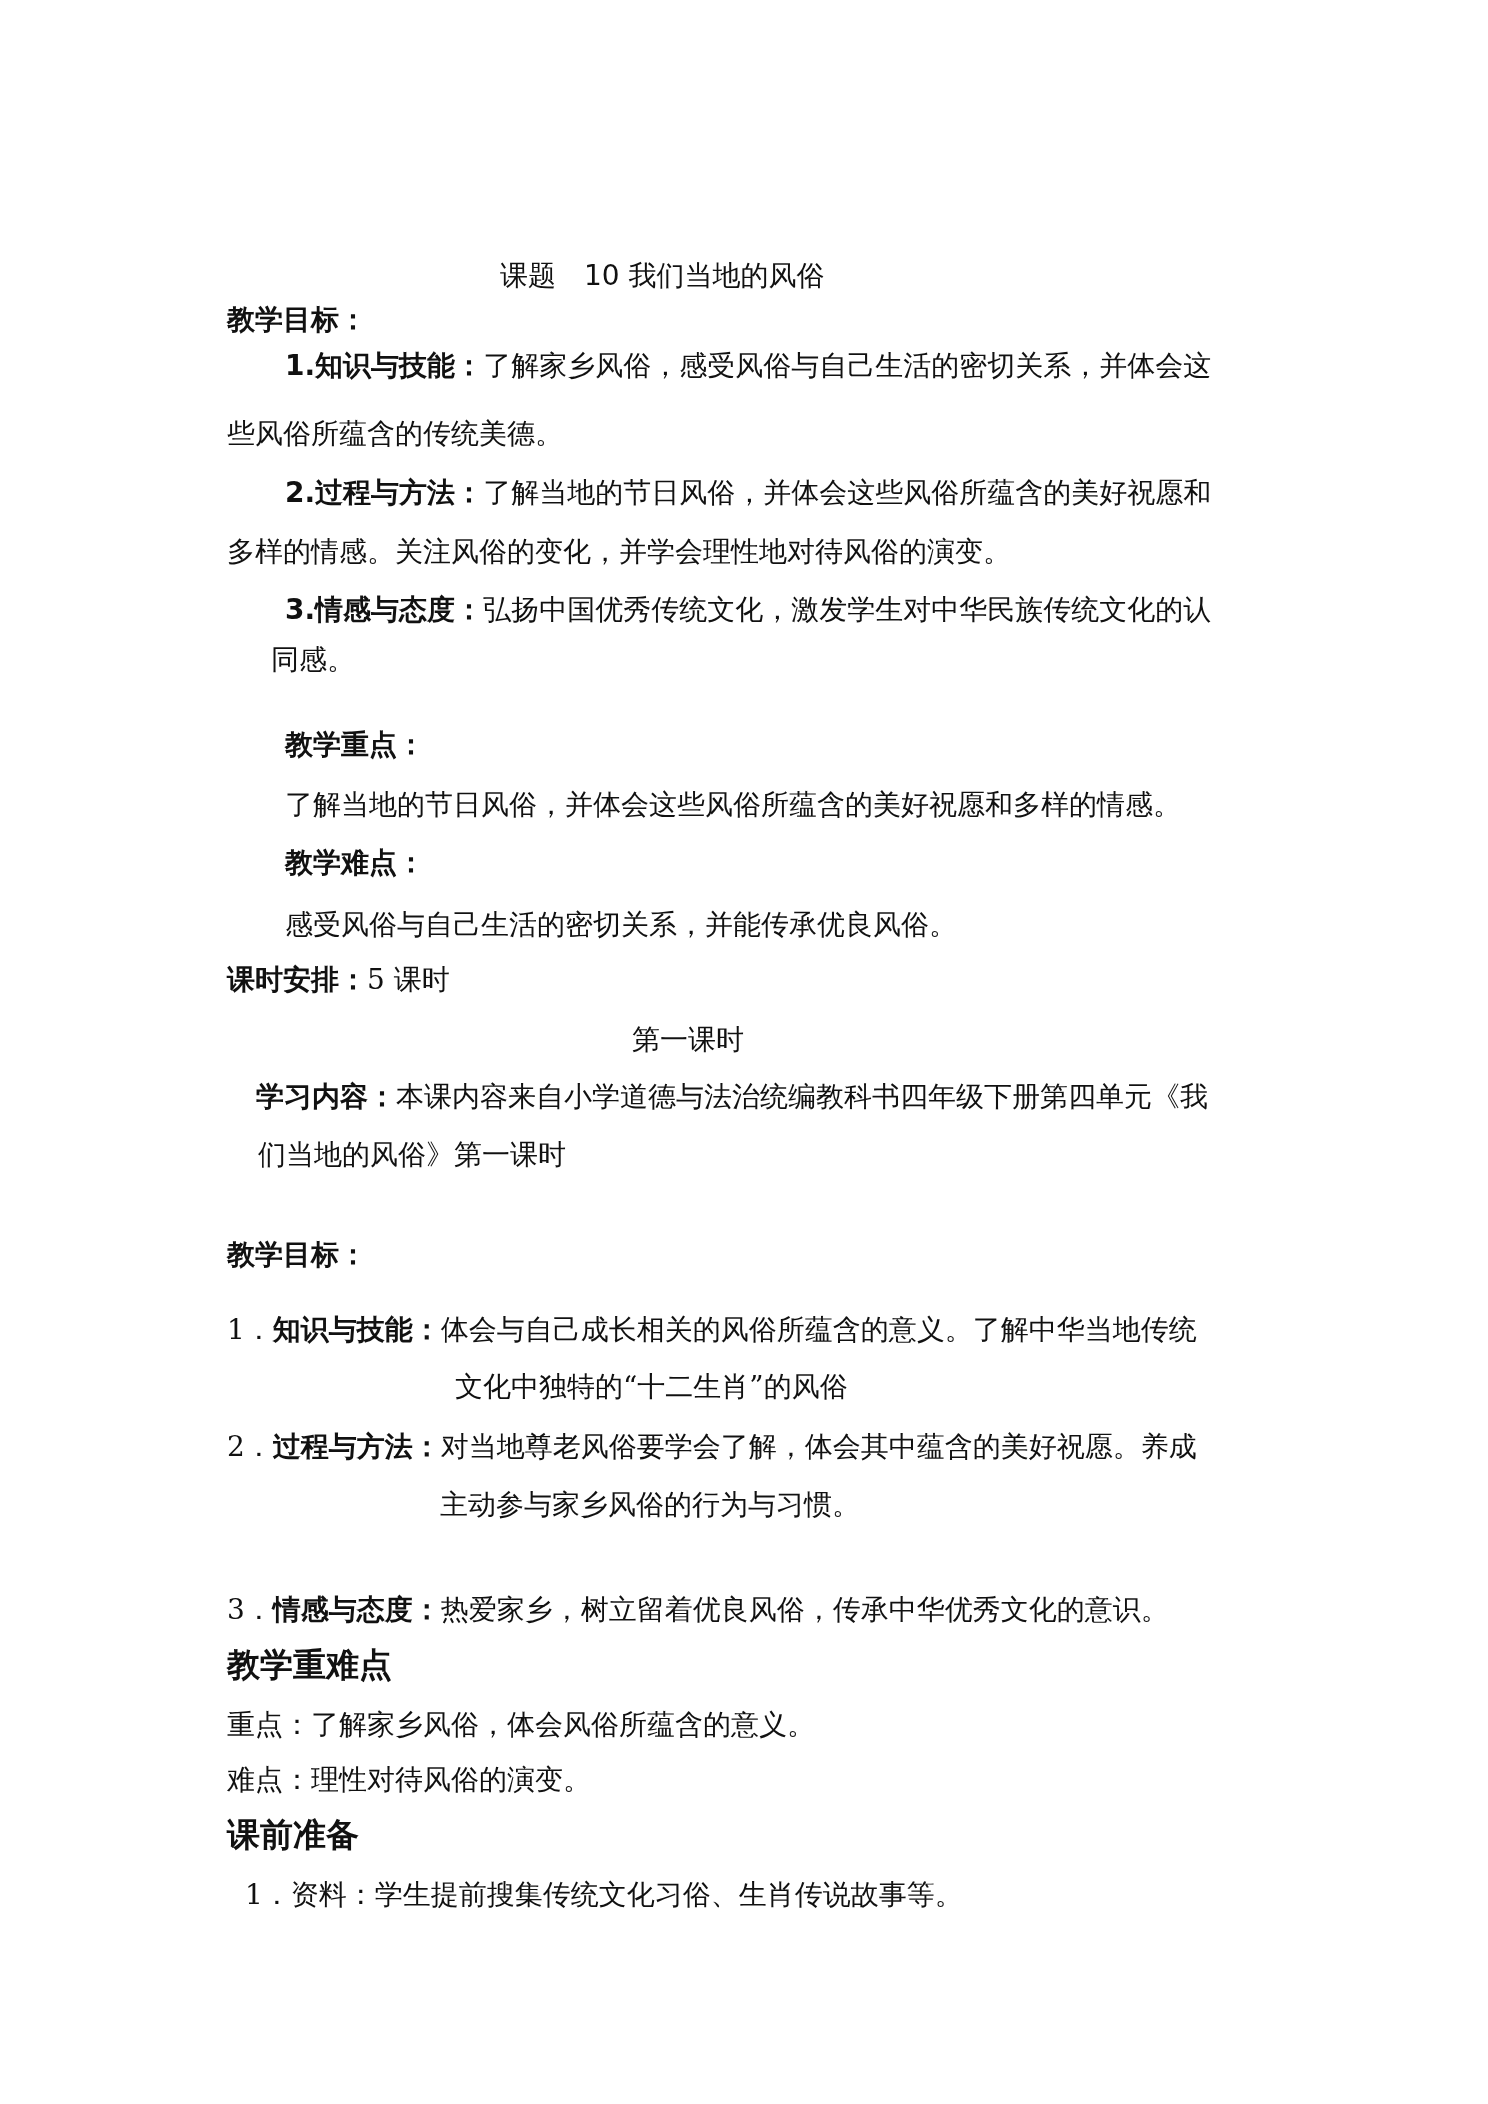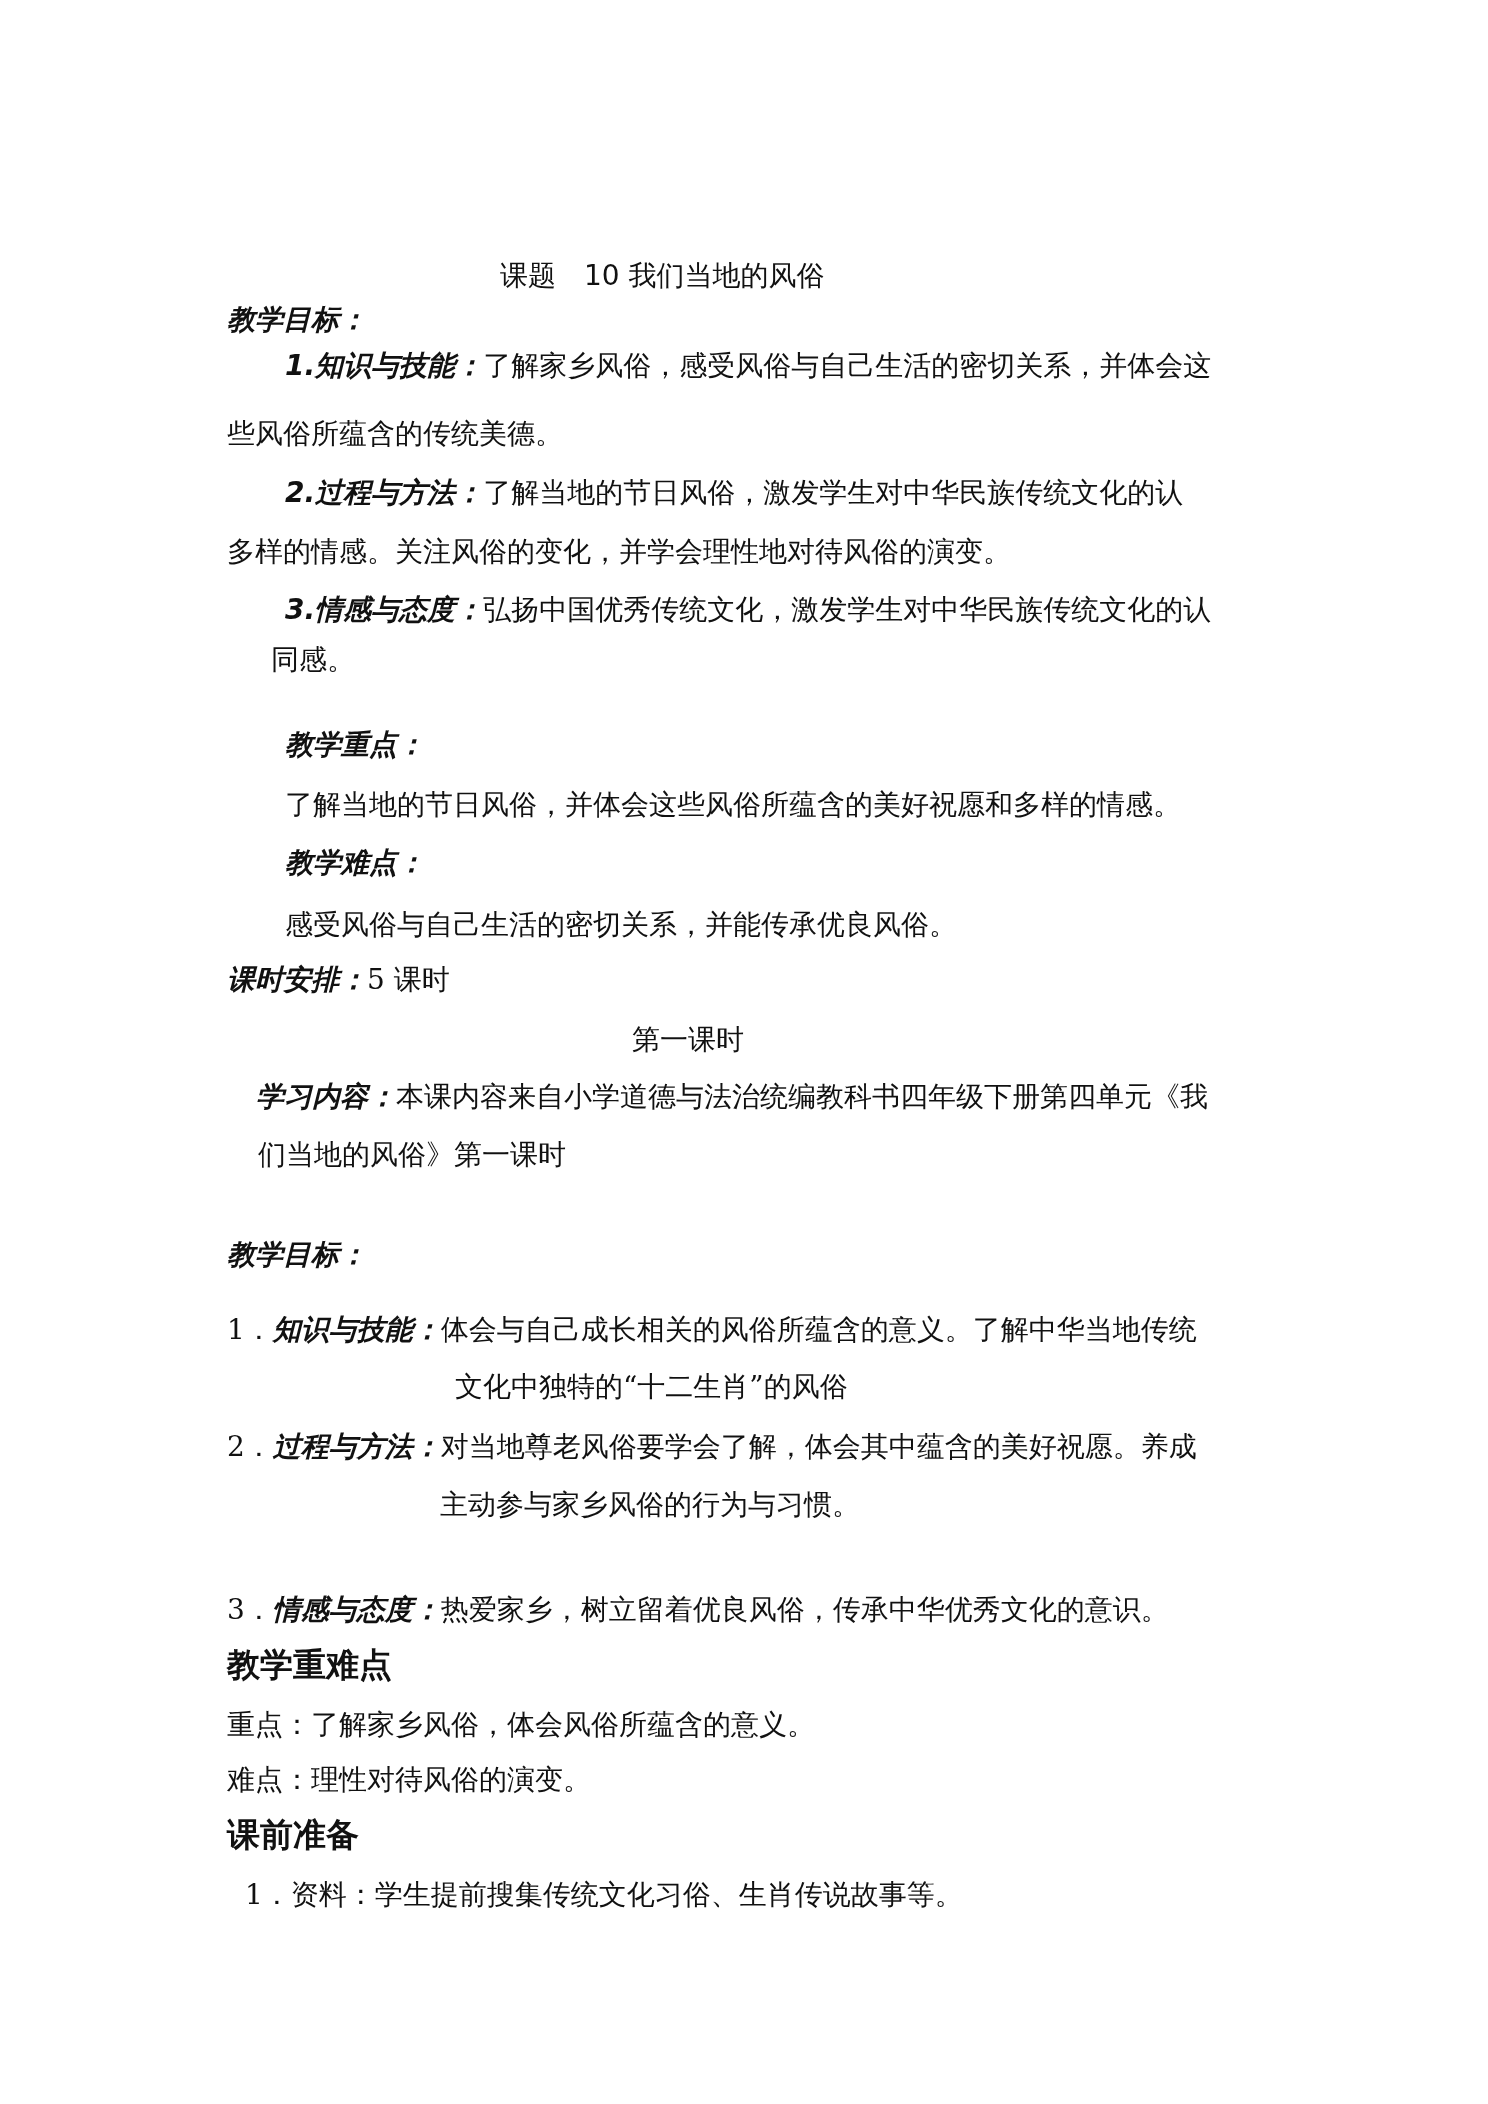--- a/index.html
+++ b/index.html
@@ -1,38 +1,38 @@
 <!DOCTYPE html>
 <html><head>
 <meta charset="utf-8">
 <style>
   html, body { margin: 0; padding: 0; background: #ffffff; }
   body { width: 1488px; height: 2104px; position: relative; overflow: hidden;
          font-family: "DejaVu Serif", "Liberation Serif", serif; color: #111; }
   .ln { position: absolute; white-space: nowrap; font-size: 28px; line-height: 40px; }
-  .b { font-family: "DejaVu Sans", "Liberation Sans", sans-serif; font-weight: bold; font-style: italic; }
+  .b { font-family: "DejaVu Sans", "Liberation Sans", sans-serif; font-weight: bold; }
   .h2 { font-family: "DejaVu Sans", "Liberation Sans", sans-serif; font-weight: bold; font-size: 33px; line-height: 44px; }
   .title { font-family: "DejaVu Sans", "Liberation Sans", sans-serif; font-size: 28px; line-height: 44px; }
 </style>
 </head>
 <body>
 
 <div>
 
   <div class="ln title" style="left:500px; top:254px;">课题　10 我们当地的风俗</div>
 
   <div class="ln b" style="left:227px; top:300px;">教学目标：</div>
 
   <div class="ln" style="left:285px; top:346px;">
     <span class="b">1.知识与技能：</span><span>了解家乡风俗，感受风俗与自己生活的密切关系，并体会这</span>
   </div>
   <div class="ln" style="left:227px; top:414px;">些风俗所蕴含的传统美德。</div>
 
   <div class="ln" style="left:285px; top:473px;">
-    <span class="b">2.过程与方法：</span><span>了解当地的节日风俗，激发学生对中华民族传统文化的认</span>
+    <span class="b">2.过程与方法：</span><span>了解当地的节日风俗，并体会这些风俗所蕴含的美好祝愿和</span>
   </div>
   <div class="ln" style="left:227px; top:532px;">多样的情感。关注风俗的变化，并学会理性地对待风俗的演变。</div>
 
   <div class="ln" style="left:285px; top:590px;">
     <span class="b">3.情感与态度：</span><span>弘扬中国优秀传统文化，激发学生对中华民族传统文化的认</span>
   </div>
   <div class="ln" style="left:227px; top:640px;margin-left:44px;">同感。</div>
 
   <div class="ln b" style="left:285px; top:725px;">教学重点：</div>
   <div class="ln" style="left:285px; top:785px;">了解当地的节日风俗，并体会这些风俗所蕴含的美好祝愿和多样的情感。</div>

